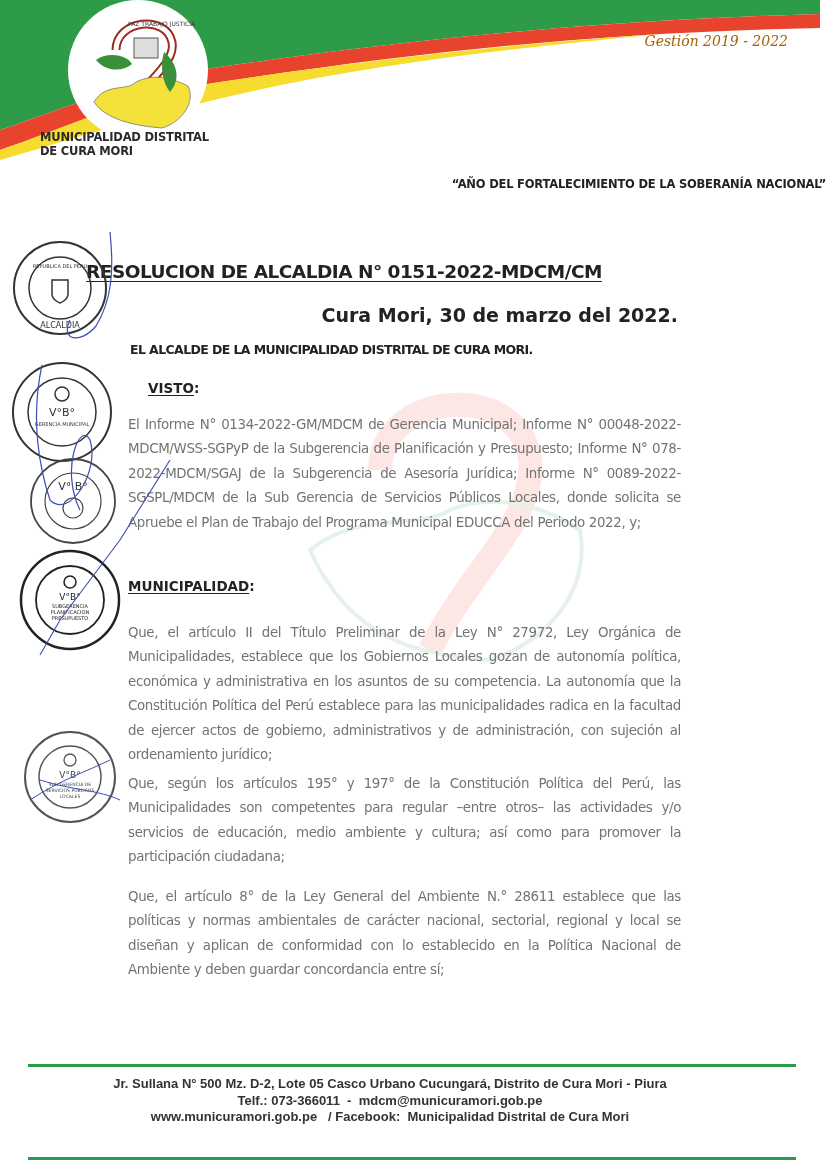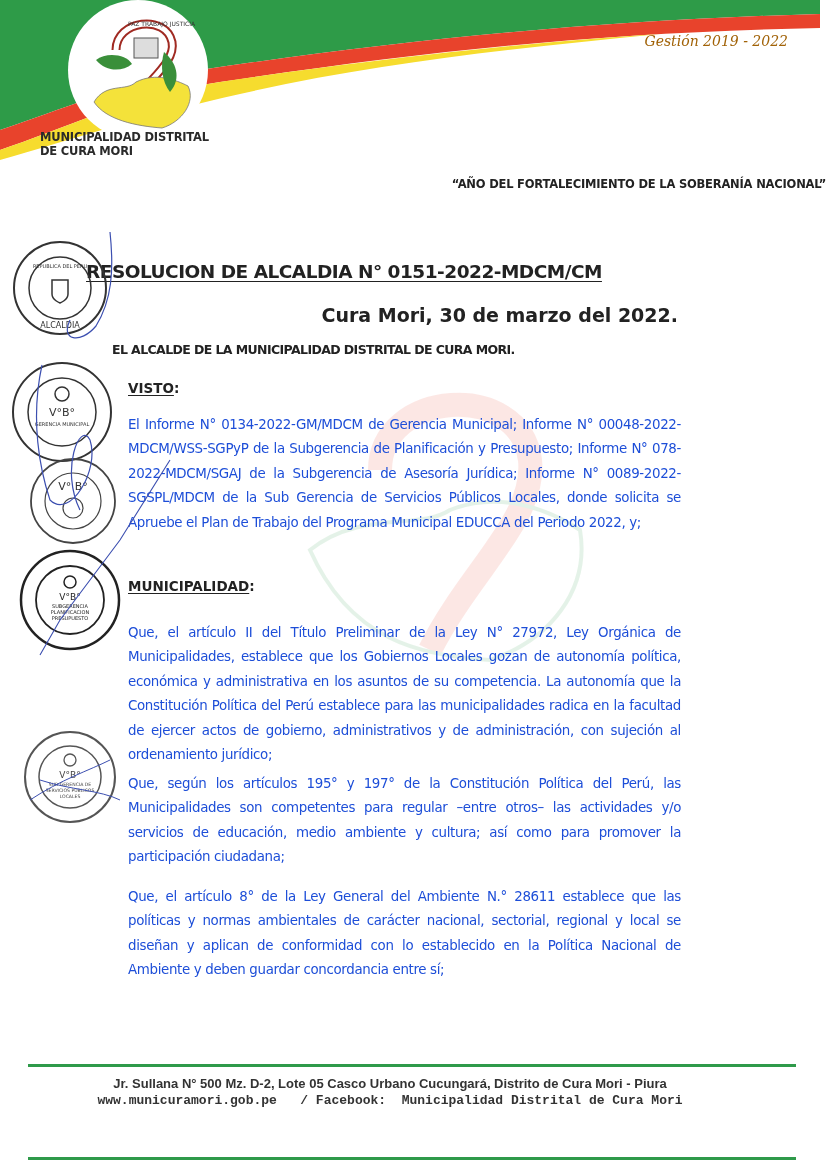--- a/index.html
+++ b/index.html
@@ -30,33 +30,33 @@
       font-family: "DejaVu Sans", sans-serif; font-weight: bold; font-size: 18.5px; color: #222;
       letter-spacing: -0.5px;
       margin-top: 27px;
     }
     .title span { text-decoration: underline; text-underline-offset: 3px; }
     .date {
       position: absolute; right: 148px; top: 304px;
       font-family: "DejaVu Sans", sans-serif; font-weight: bold; font-size: 19px; color: #222;
     }
     .alcalde {
-      position: absolute; left: 112px; top: 342px;
+      position: absolute; left: 130px; top: 342px;
       font-family: "DejaVu Sans", sans-serif; font-weight: bold; font-size: 12.5px; color: #222;
       letter-spacing: -0.6px;
     }
     .section-head {
       position: absolute; left: 128px;
       font-family: "DejaVu Sans", sans-serif; font-weight: bold; font-size: 13.5px; color: #222;
     }
     .section-head span { text-decoration: underline; text-underline-offset: 2px; }
     .para {
       position: absolute; left: 128px; width: 553px;
       font-family: "DejaVu Sans", sans-serif; font-size: 13.4px; line-height: 24.4px;
-      color: #1d4ed8; text-align: justify; letter-spacing: -0.35px;
+      color: #737373; text-align: justify; letter-spacing: -0.35px;
     }
     .stamp { position: absolute; }
     .stamp svg { display: block; }
     .sig { position: absolute; left: 0; top: 0; width: 826px; height: 1168px; pointer-events: none; }
     .footer-line { position: absolute; left: 28px; width: 768px; height: 3px; background: #2f9a4a; }
     .footer-text {
       position: absolute; left: 0; width: 780px; top: 1076px; text-align: center;
       font-family: "Liberation Sans", sans-serif; font-weight: bold; font-size: 13px;
       line-height: 16.5px; color: #333;
     }
@@ -93,21 +93,21 @@
 
 <svg class="watermark" viewBox="0 0 340 320">
   <path d="M110 120 C110 40 250 30 260 110 C266 170 200 220 160 300" fill="none" stroke="#e8432c" stroke-width="24"></path>
   <path d="M40 200 C90 160 150 180 180 160 C230 140 280 160 310 180 C320 240 280 290 220 310 C150 306 80 290 40 200 Z" fill="none" stroke="#2e9b48" stroke-width="4"></path>
 </svg>
 
 <div class="title"><span>RESOLUCION DE ALCALDIA N° 0151-2022-MDCM/CM</span></div>
 <div class="date">Cura Mori, 30 de marzo del 2022.</div>
 <div class="alcalde">EL ALCALDE DE LA MUNICIPALIDAD DISTRITAL DE CURA MORI.</div>
 
-<div class="section-head" style="top:380px;"><span>VISTO</span>:</div>
+<div class="section-head" style="top:380px;margin-left:20px;"><span>VISTO</span>:</div>
 <div class="para" style="top:413px;">El Informe N° 0134-2022-GM/MDCM de Gerencia Municipal; Informe N° 00048-2022-MDCM/WSS-SGPyP de la Subgerencia de Planificación y Presupuesto; Informe N° 078-2022-MDCM/SGAJ de la Subgerencia de Asesoría Jurídica; Informe N° 0089-2022-SGSPL/MDCM de la Sub Gerencia de Servicios Públicos Locales, donde solicita se Apruebe el Plan de Trabajo del Programa Municipal EDUCCA del Periodo 2022, y;</div>
 
 <div class="section-head" style="top:578px;"><span>MUNICIPALIDAD</span>:</div>
 <div class="para" style="top:621px;">Que, el artículo II del Título Preliminar de la Ley N° 27972, Ley Orgánica de Municipalidades, establece que los Gobiernos Locales gozan de autonomía política, económica y administrativa en los asuntos de su competencia. La autonomía que la Constitución Política del Perú establece para las municipalidades radica en la facultad de ejercer actos de gobierno, administrativos y de administración, con sujeción al ordenamiento jurídico;</div>
 <div class="para" style="top:772px;">Que, según los artículos 195° y 197° de la Constitución Política del Perú, las Municipalidades son competentes para regular –entre otros– las actividades y/o servicios de educación, medio ambiente y cultura; así como para promover la participación ciudadana;</div>
 <div class="para" style="top:885px;">Que, el artículo 8° de la Ley General del Ambiente N.° 28611 establece que las políticas y normas ambientales de carácter nacional, sectorial, regional y local se diseñan y aplican de conformidad con lo establecido en la Política Nacional de Ambiente y deben guardar concordancia entre sí;</div>
 
 <div class="stamp" style="left:10px; top:238px;">
   <svg width="100" height="100" viewBox="0 0 100 100">
     <circle cx="50" cy="50" r="46" fill="none" stroke="#333" stroke-width="2"></circle>
@@ -164,15 +164,16 @@
 <svg class="sig" viewBox="0 0 826 1168">
   <path d="M110 232 C114 270 112 300 96 326 C80 345 60 340 70 320" fill="none" stroke="#3c4fb0" stroke-width="1.2"></path>
   <path d="M42 365 C30 420 40 470 50 500 C70 520 100 470 90 440 C80 420 60 470 80 510" fill="none" stroke="#3c4fb0" stroke-width="1.2"></path>
   <path d="M170 460 L120 540 L60 620 L40 655" fill="none" stroke="#3c4fb0" stroke-width="1.1"></path>
   <path d="M30 800 C60 780 90 770 110 760 M40 780 C70 790 100 790 120 800" fill="none" stroke="#3c4fb0" stroke-width="1"></path>
 </svg>
 
 <div class="footer-line" style="top:1064px;"></div>
 <div class="footer-text">
   <div>Jr. Sullana N° 500 Mz. D-2, Lote 05 Casco Urbano Cucungará, Distrito de Cura Mori - Piura</div>
-  <div style="white-space:pre;font-family:Liberation Mono, monospace;">www.municuramori.gob.pe   / Facebook:  Municipalidad Distrital de Cura Mori</div>
+  <div style="white-space:pre;">Telf.: 073-366011  -  mdcm@municuramori.gob.pe</div>
+  <div style="white-space:pre;">www.municuramori.gob.pe   / Facebook:  Municipalidad Distrital de Cura Mori</div>
 </div>
 <div class="footer-line" style="top:1157px;"></div>
 
 </body></html>

